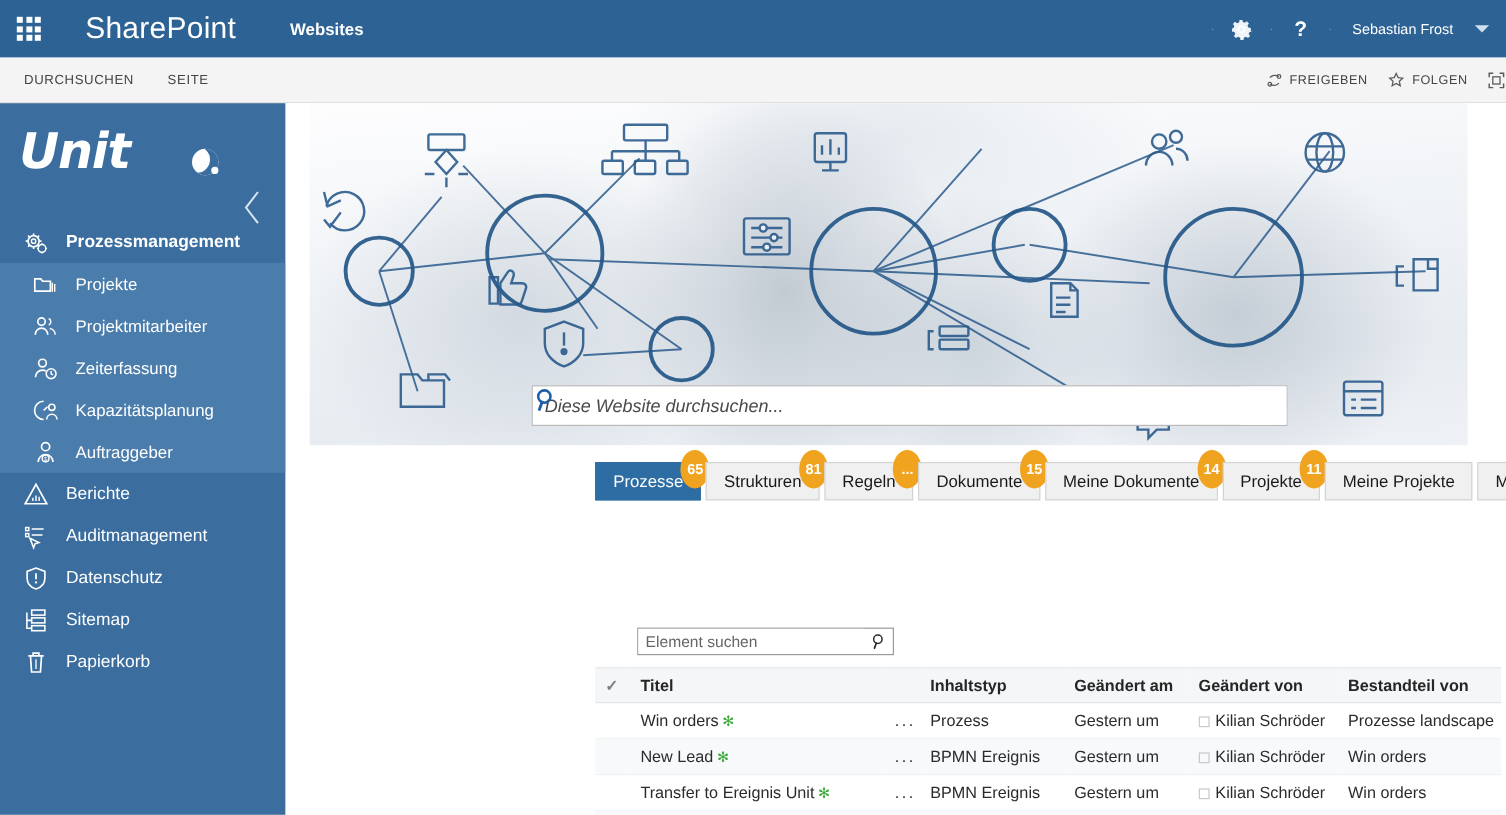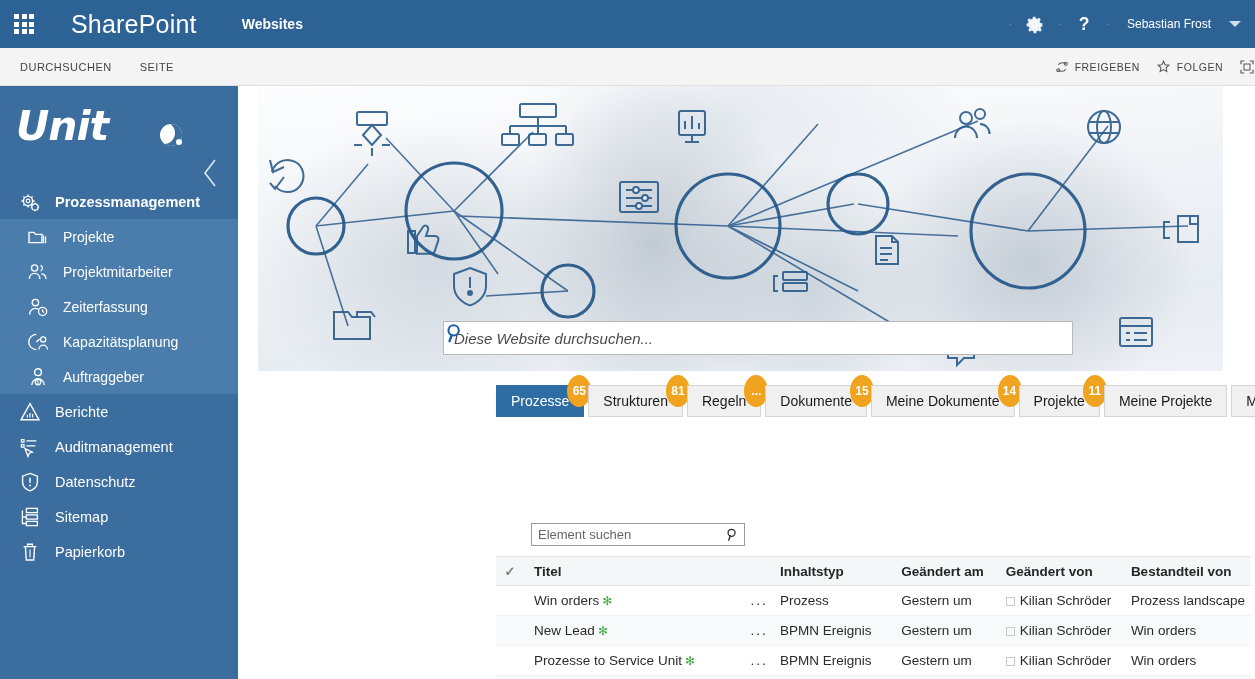--- a/index.html
+++ b/index.html
@@ -564,34 +564,34 @@
       </tr>
     </thead>
     <tbody id="listbody">
         <tr>
           <td class="c-check"></td>
           <td class="c-title row-title-cell"><span>Win orders</span><span class="newmark">✻</span></td>
           <td class="c-ell">...</td>
           <td class="c-type">Prozess</td>
           <td class="c-mod">Gestern um</td>
           <td class="c-by"><span class="minibox"></span><span>Kilian Schröder</span></td>
-          <td class="c-part">Prozess landscape</td>
+          <td class="c-part">Prozesse landscape</td>
         </tr>
         <tr>
           <td class="c-check"></td>
           <td class="c-title row-title-cell"><span>New Lead</span><span class="newmark">✻</span></td>
           <td class="c-ell">...</td>
           <td class="c-type">BPMN Ereignis</td>
           <td class="c-mod">Gestern um</td>
           <td class="c-by"><span class="minibox"></span><span>Kilian Schröder</span></td>
           <td class="c-part">Win orders</td>
         </tr>
         <tr>
           <td class="c-check"></td>
-          <td class="c-title row-title-cell"><span>Prozesse to Service Unit</span><span class="newmark">✻</span></td>
+          <td class="c-title row-title-cell"><span>Transfer to Ereignis Unit</span><span class="newmark">✻</span></td>
           <td class="c-ell">...</td>
           <td class="c-type">BPMN Ereignis</td>
           <td class="c-mod">Gestern um</td>
           <td class="c-by"><span class="minibox"></span><span>Kilian Schröder</span></td>
           <td class="c-part">Win orders</td>
         </tr>
         <tr>
           <td class="c-check"></td>
           <td class="c-title row-title-cell"></td>
           <td class="c-ell">...</td>

